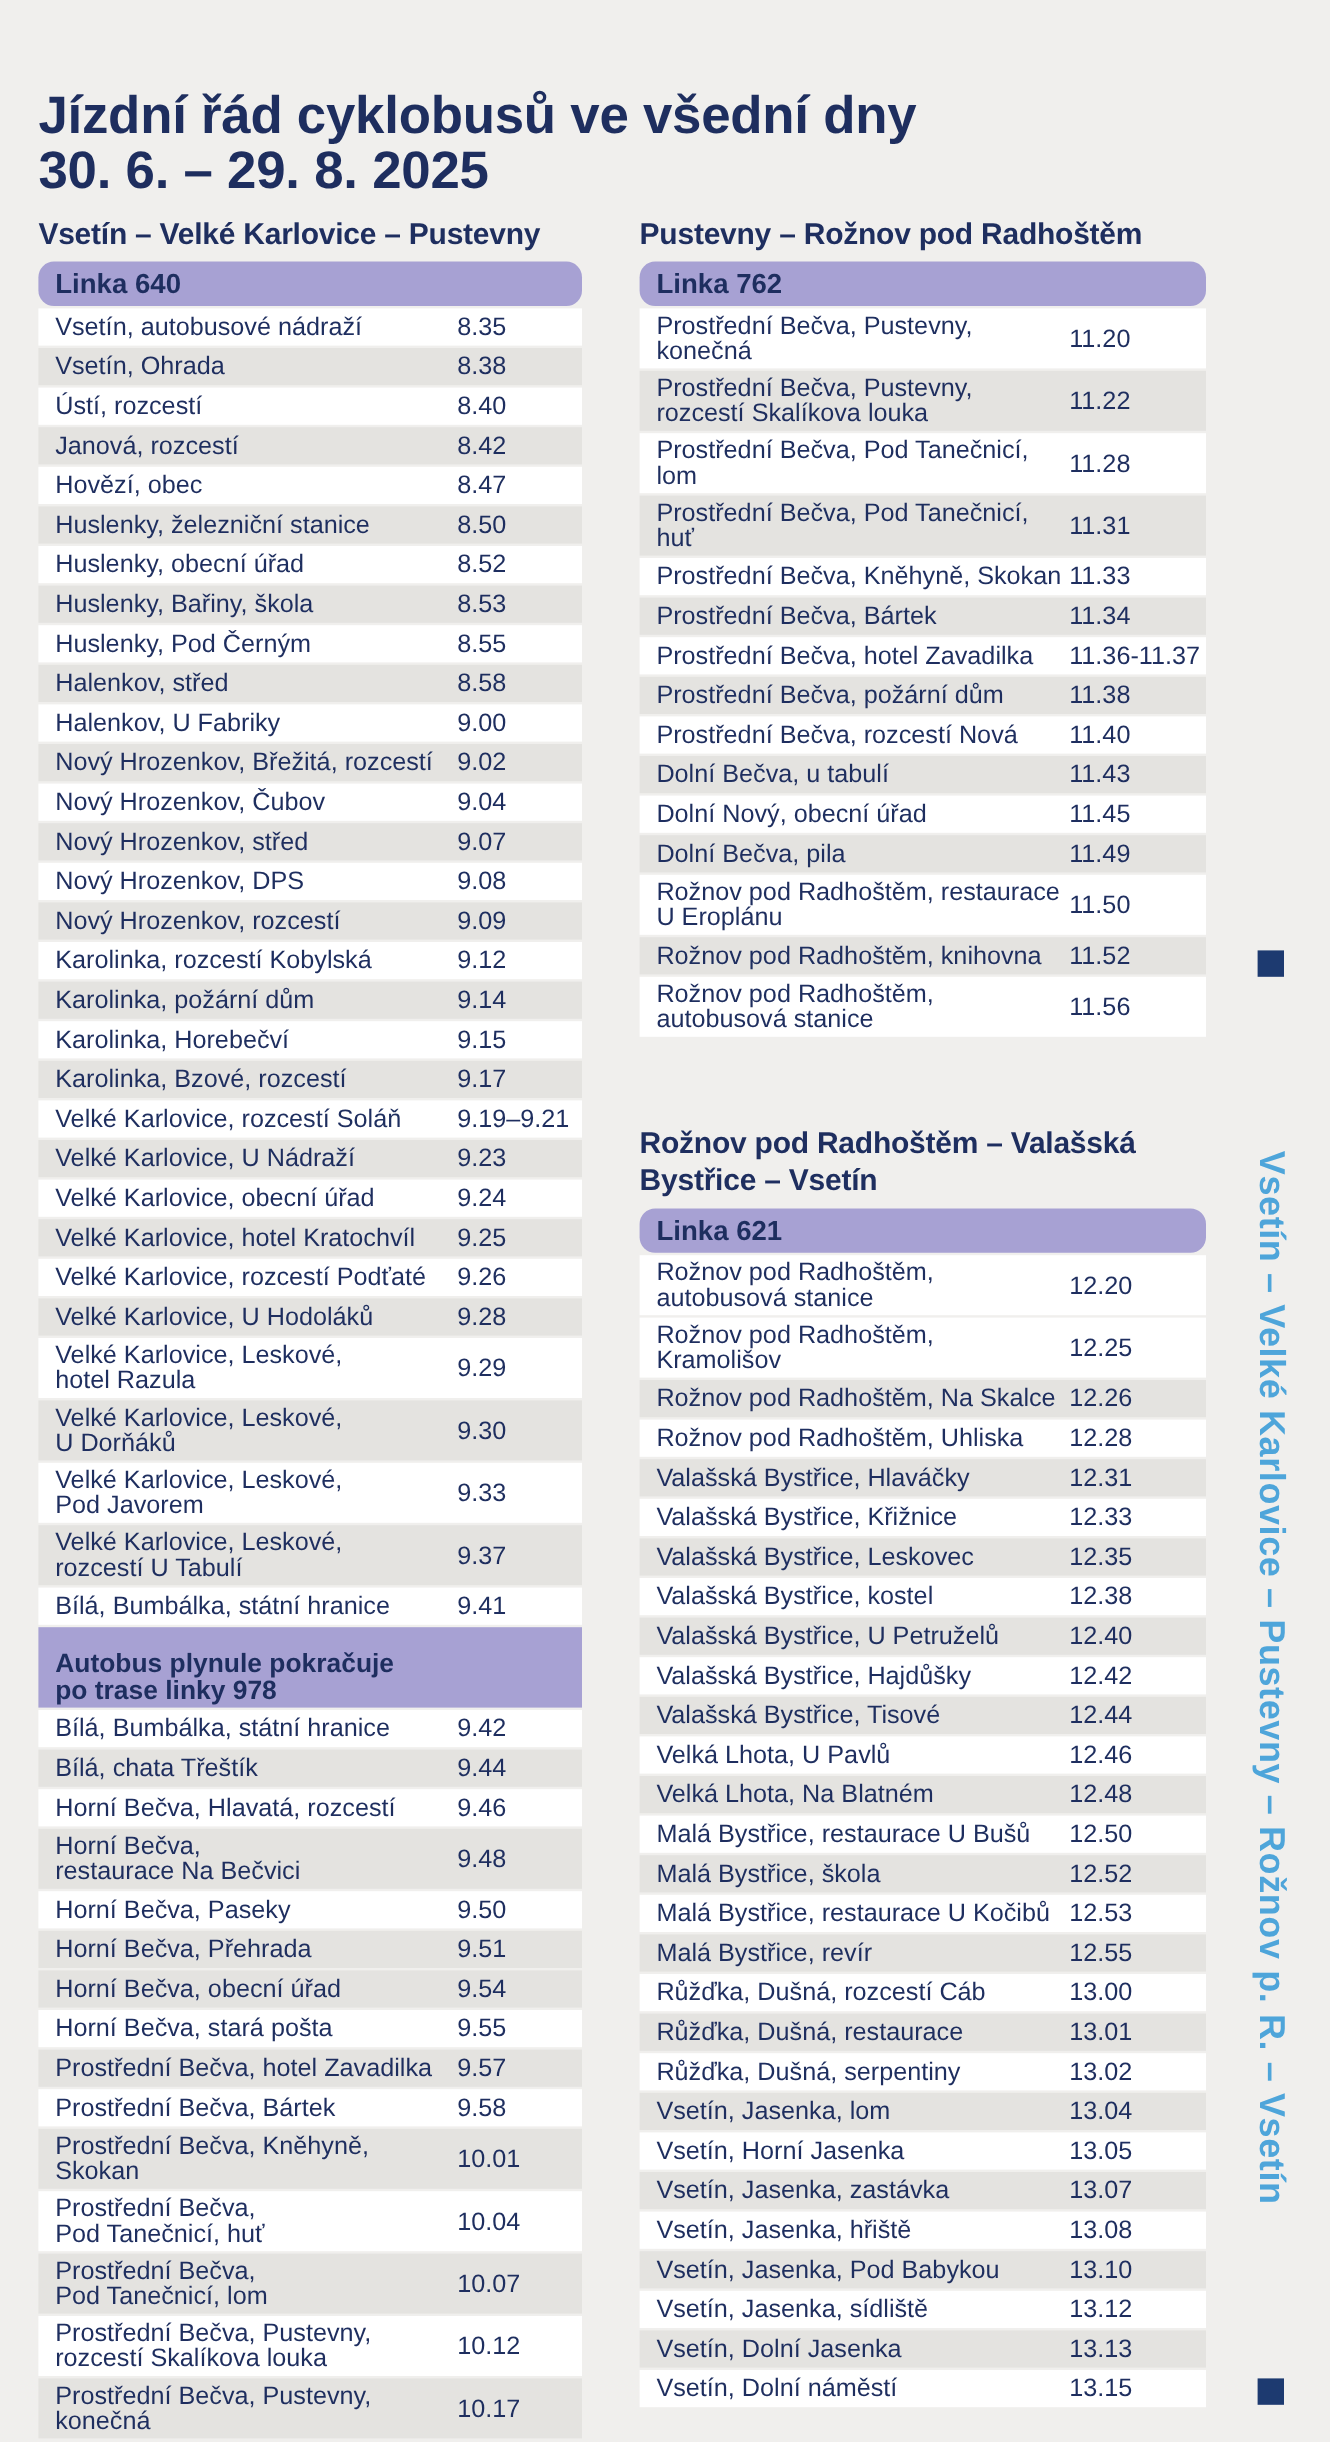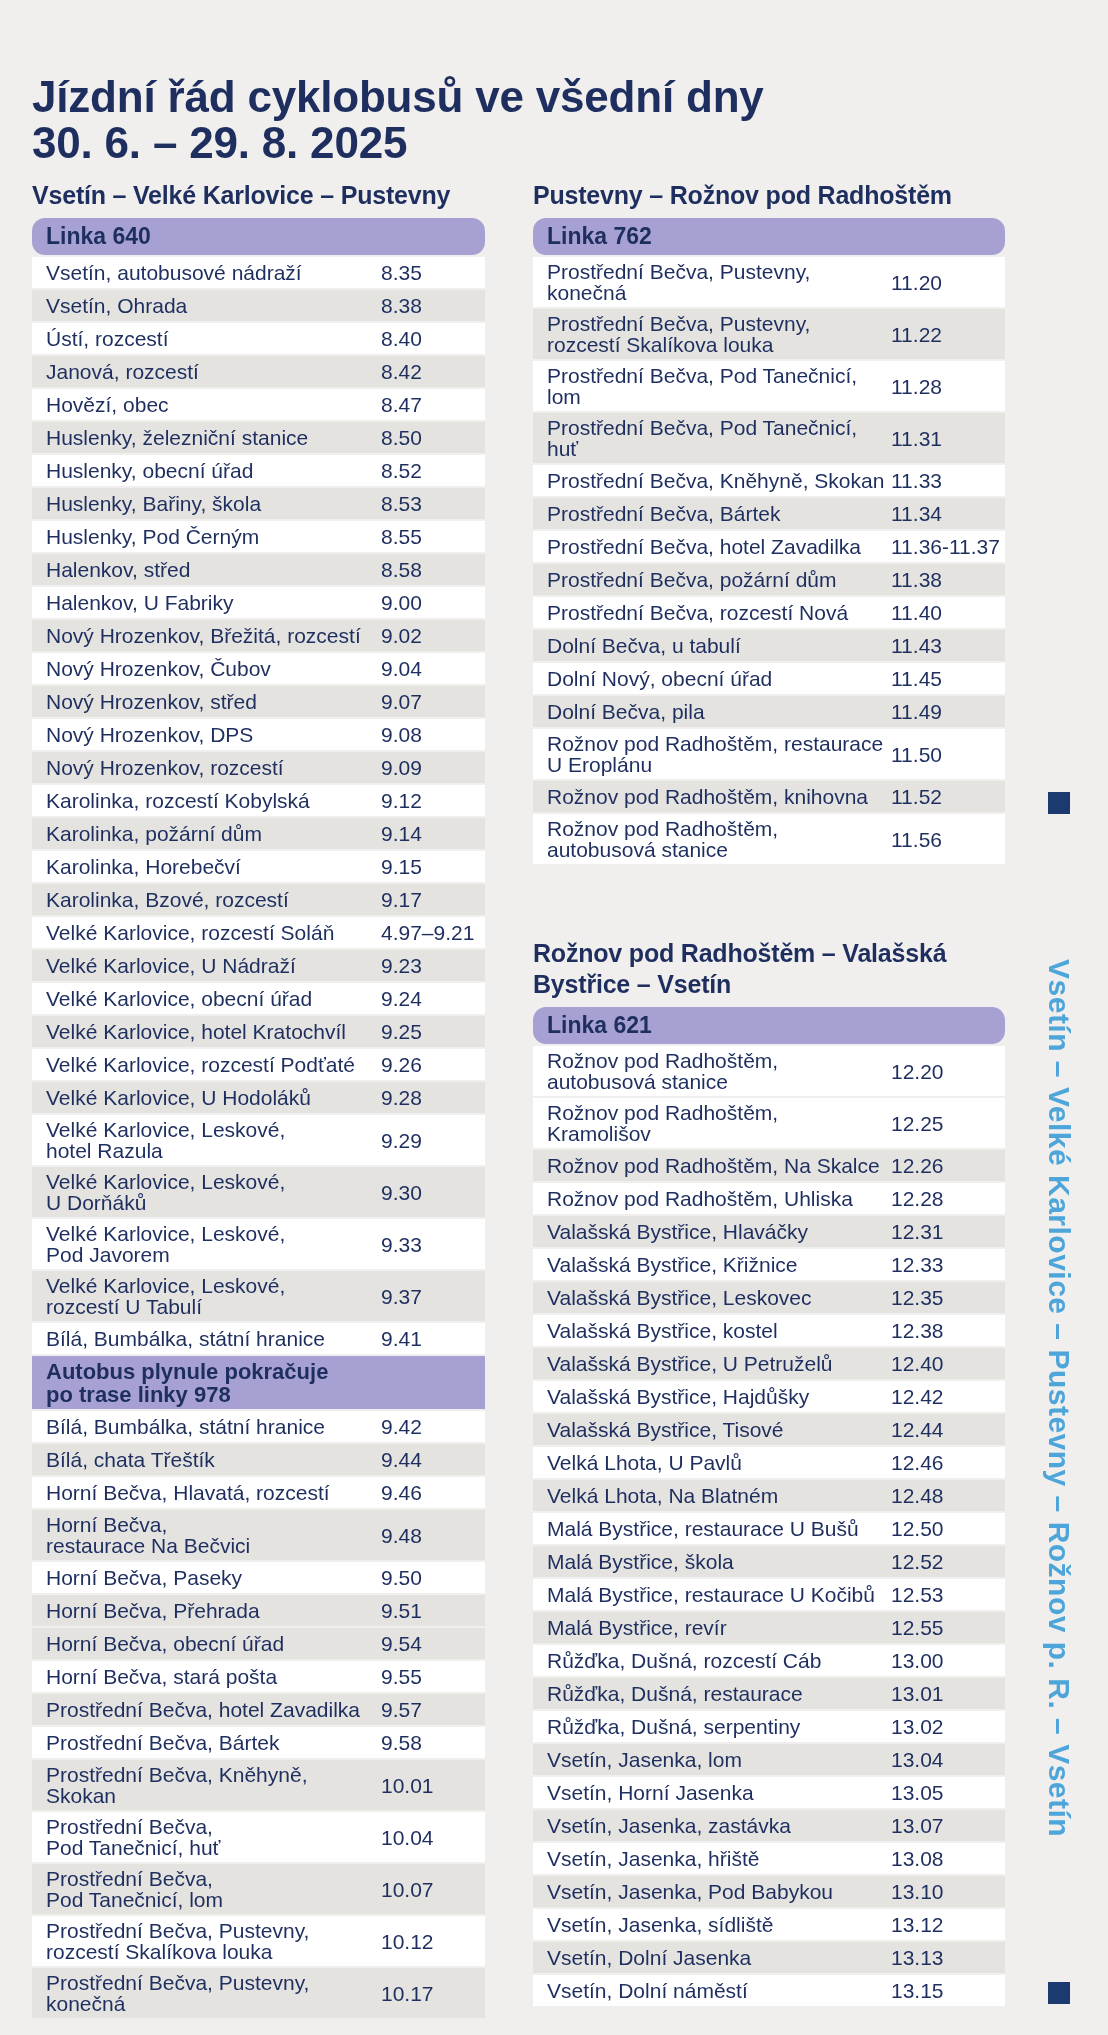--- a/index.html
+++ b/index.html
@@ -43,21 +43,21 @@
     display:flex;align-items:center;
     margin-bottom:2px;
     padding:4px 4px 4px 14px;
     min-height:31px;
   }
   .row.white{background:var(--row-white);}
   .row.gray{background:var(--row-gray);}
   .row.note{
     background:var(--purple);
     font-weight:700;
-    padding-top:4px;padding-bottom:3px;
+    padding-top:18px;padding-bottom:3px;
   }
   .stop{
     flex:1 1 auto;
     font-size:21px;line-height:21px;font-weight:500;
     white-space:pre-line;
     padding-right:6px;
   }
   .note-text{
     flex:1 1 auto;
     font-size:22px;line-height:23px;font-weight:700;
@@ -174,21 +174,21 @@
       <div class="row white">
         <div class="stop">Karolinka, Horebečví</div>
         <div class="time">9.15</div>
       </div>
       <div class="row gray">
         <div class="stop">Karolinka, Bzové, rozcestí</div>
         <div class="time">9.17</div>
       </div>
       <div class="row white">
         <div class="stop">Velké Karlovice, rozcestí Soláň</div>
-        <div class="time">4.97–9.21</div>
+        <div class="time">9.19–9.21</div>
       </div>
       <div class="row gray">
         <div class="stop">Velké Karlovice, U Nádraží</div>
         <div class="time">9.23</div>
       </div>
       <div class="row white">
         <div class="stop">Velké Karlovice, obecní úřad</div>
         <div class="time">9.24</div>
       </div>
       <div class="row gray">

